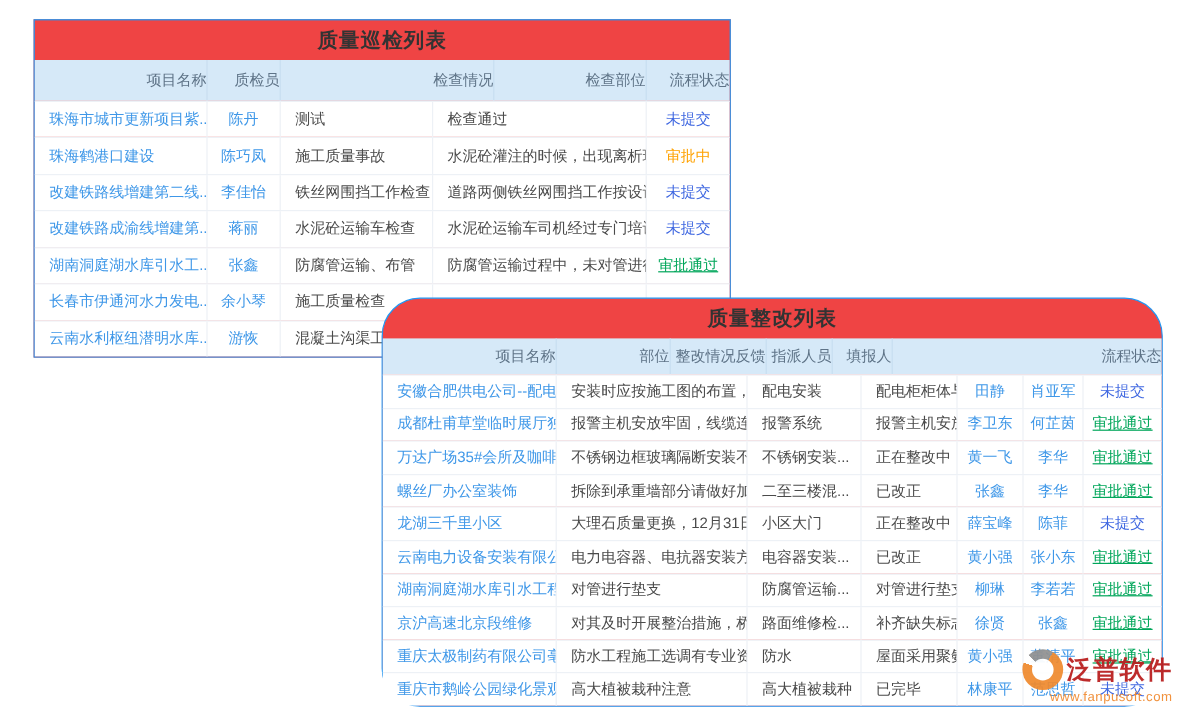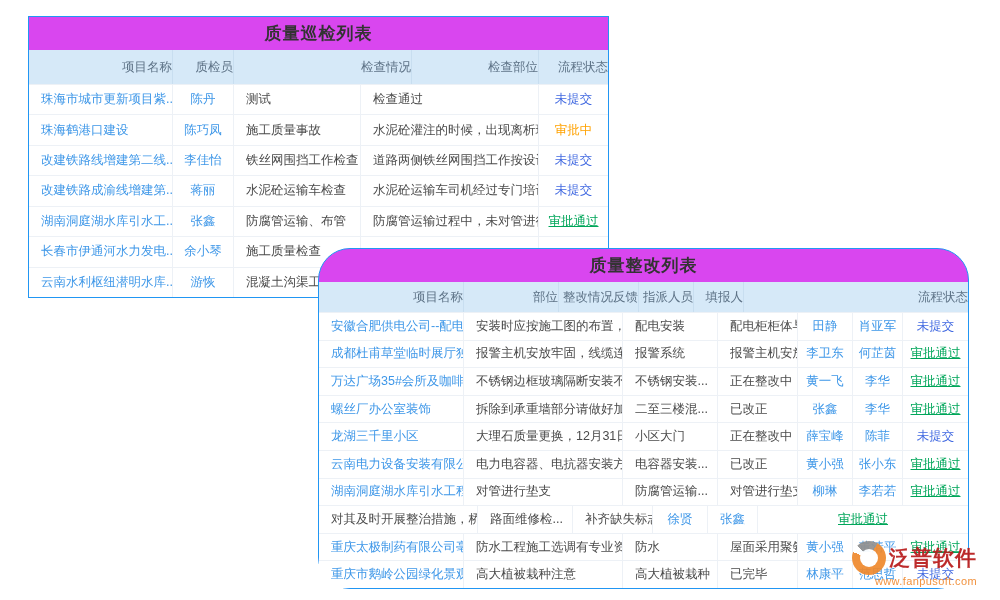--- a/index.html
+++ b/index.html
@@ -2,21 +2,21 @@
 <html><head>
 <meta charset="utf-8">
 <style>
   html,body{margin:0;padding:0;}
   body{
     width:1000px;height:600px;position:relative;background:#ffffff;
     font-family:"Liberation Sans","DejaVu Sans",sans-serif;
     overflow:hidden;
   }
   .panel{
-    position:absolute;background:#d946ef;border:1px solid #2196F3;
+    position:absolute;background:#ef4444;border:1px solid #2196F3;
     box-sizing:border-box;display:flex;flex-direction:column;
   }
   #panel-inspection{left:28px;top:16px;width:581px;height:282px;z-index:1;}
   #panel-rectify{left:318px;top:248px;width:651px;height:341px;z-index:3;border-radius:32px;}
   .panel-title{
     flex:0 0 33px;display:flex;align-items:center;justify-content:center;
     font-size:17px;font-weight:bold;color:#333333;letter-spacing:1px;
   }
   .thead{display:flex;background:#D6E9F8;flex:0 0 auto;}
   #panel-inspection .thead{height:34px;}
@@ -213,20 +213,21 @@
       <div class="trow">
         <div class="cell t2-c0 left link">湖南洞庭湖水库引水工程施工I标</div>
         <div class="cell t2-c1 left">对管进行垫支</div>
         <div class="cell t2-c2 left">防腐管运输...</div>
         <div class="cell t2-c3 left">对管进行垫支</div>
         <div class="cell t2-c4 center link">柳琳</div>
         <div class="cell t2-c5 center link">李若若</div>
         <div class="cell t2-c6 center st-green">审批通过</div>
       </div>
       <div class="trow">
+        <div class="cell t2-c0 left link">京沪高速北京段维修</div>
         <div class="cell t2-c1 left">对其及时开展整治措施，桥头...</div>
         <div class="cell t2-c2 left">路面维修检...</div>
         <div class="cell t2-c3 left">补齐缺失标志...</div>
         <div class="cell t2-c4 center link">徐贤</div>
         <div class="cell t2-c5 center link">张鑫</div>
         <div class="cell t2-c6 center st-green">审批通过</div>
       </div>
       <div class="trow">
         <div class="cell t2-c0 left link">重庆太极制药有限公司亳州中...</div>
         <div class="cell t2-c1 left">防水工程施工选调有专业资质...</div>

